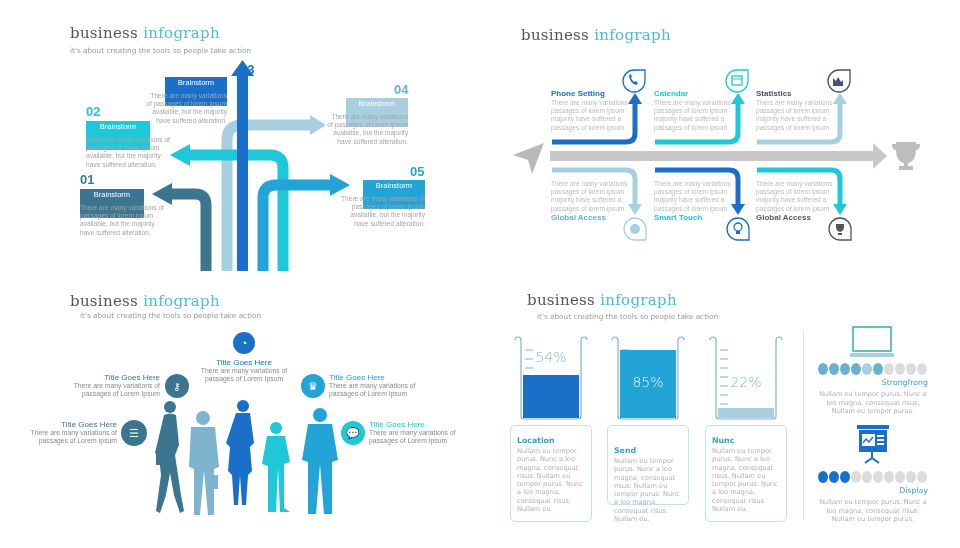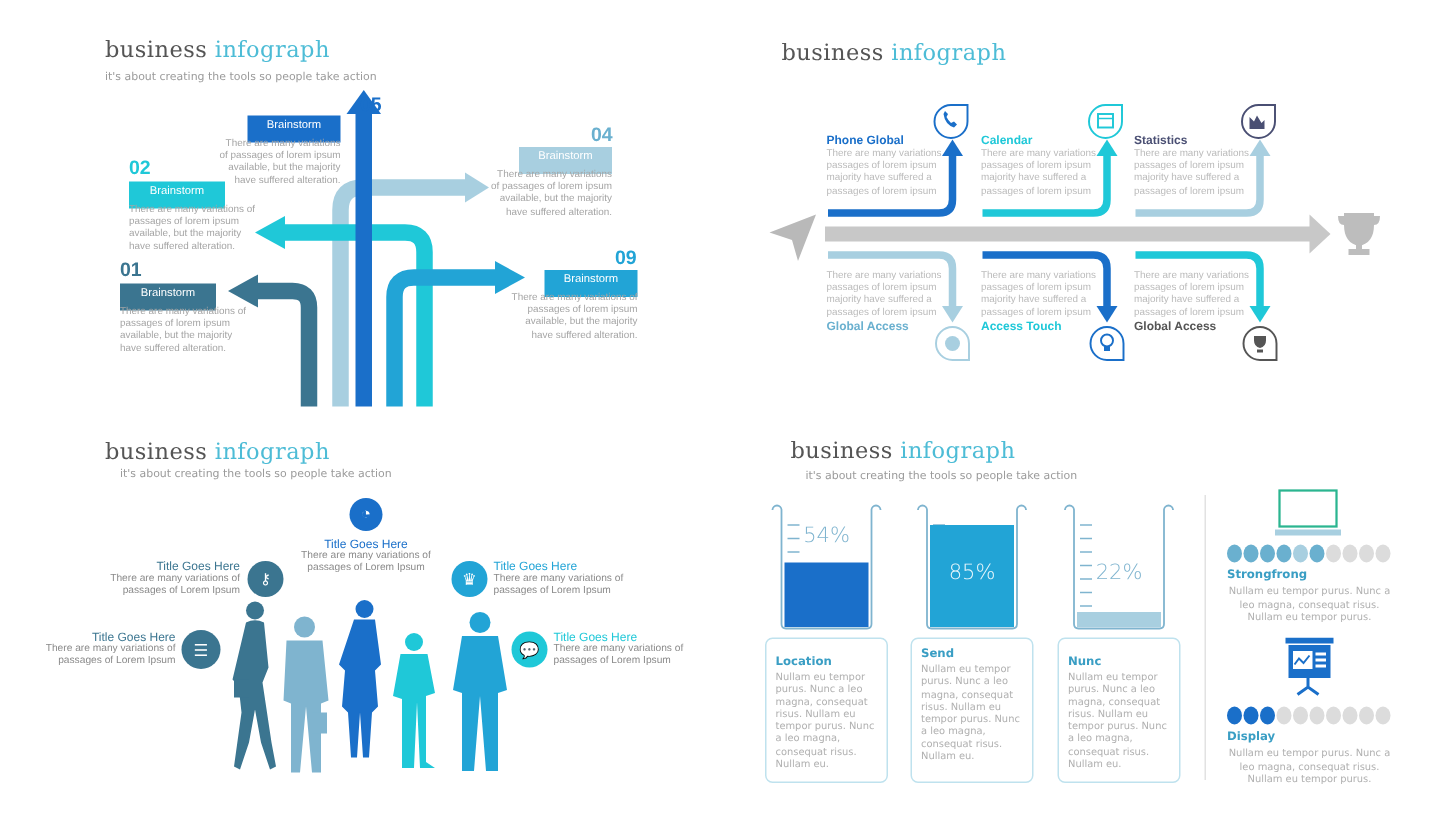--- a/index.html
+++ b/index.html
@@ -3,33 +3,33 @@
 <meta charset="utf-8">
 <style>
   html,body{margin:0;padding:0;background:#fff;}
   body{width:960px;height:548px;position:relative;overflow:hidden;font-family:"Liberation Sans",sans-serif;}
   .abs{position:absolute;}
   .title{font-family:"DejaVu Serif","Liberation Serif",serif;font-size:15px;color:#555;white-space:nowrap;letter-spacing:0.3px;}
   .title .accent{color:#4dbcd6;margin-top:24px;}
   .subtitle{font-family:"DejaVu Sans",sans-serif;font-size:7.3px;color:#9a9a9a;white-space:nowrap;}
   .desc{font-size:6.6px;color:#a5a5a5;line-height:8.2px;}
   .num{font-size:13px;font-weight:bold;}
-  .tag{font-size:7.5px;color:#fff;text-align:center;height:18px;line-height:11px;}
+  .tag{font-size:7.5px;color:#fff;text-align:center;height:29px;line-height:11px;}
   .q2-label{font-size:8px;font-weight:bold;}
   .q3-title{font-size:8px;font-weight:normal;}
   .q3-desc{font-size:6.8px;color:#8a8a8a;line-height:8.4px;}
   .circle{border-radius:50%;display:flex;align-items:center;justify-content:center;color:#fff;}
   .card{border:1.2px solid #bfe2ee;border-radius:5px;box-sizing:border-box;}
   .card-title{font-family:"DejaVu Sans",sans-serif;font-size:7.8px;font-weight:bold;color:#3a9ec4;}
   .card-body{font-family:"DejaVu Sans",sans-serif;font-size:6.6px;color:#b0b0b0;line-height:8.3px;}
   .pct{font-family:"DejaVu Sans",sans-serif;font-weight:200;font-size:14px;}
   .dots{display:flex;gap:1px;}
   .dot{width:10px;height:12px;border-radius:50%;}
   .q4-desc{font-family:"DejaVu Sans",sans-serif;font-size:6.6px;color:#b0b0b0;line-height:8.6px;text-align:center;}
-  .q4-label{font-family:"DejaVu Sans",sans-serif;font-size:7.8px;font-weight:bold;color:#3a9ec4;text-align:left;}
+  .q4-label{font-family:"DejaVu Sans",sans-serif;font-size:7.8px;font-weight:normal;color:#3a9ec4;text-align:right;}
 </style>
 </head>
 <body>
 
 <div class="abs title" style="left:70px;top:24px;"><span>business</span> <span class="accent">infograph</span></div>
 <div class="abs subtitle" style="left:70px;top:46px;">it's about creating the tools so people take action</div>
 
 <svg class="abs" style="left:0;top:0;" width="480" height="275">
 
   <path d="M227,271 V140 Q227,125 242,125 H312" fill="none" stroke="#a8cfe0" stroke-width="11"></path>
@@ -41,37 +41,37 @@
   <path d="M206,271 V205 Q206,194 195,194 H170" fill="none" stroke="#3b7590" stroke-width="11"></path>
   <polygon points="172,183 152,194 172,205" fill="#3b7590"></polygon>
 
   <path d="M263,271 V198 Q263,185 276,185 H332" fill="none" stroke="#22a4d6" stroke-width="11"></path>
   <polygon points="330,174 350,185 330,196" fill="#22a4d6"></polygon>
 
   <rect x="237" y="72" width="11" height="199" fill="#1a6fc9"></rect>
   <polygon points="231,76 242.5,60 254,76" fill="#1a6fc9"></polygon>
 </svg>
 
-<div class="abs num" style="left:240px;top:62px;width:14px;color:#1a6fc9;">05</div>
+<div class="abs num" style="left:240px;top:62px;width:14px;color:#1a6fc9;">03</div>
 <div class="abs tag" style="left:165px;top:77px;width:62px;background:#1a6fc9;">Brainstorm</div>
 <div class="abs desc" style="left:145px;top:92px;width:82px;text-align:right;">There are many variations of passages of lorem ipsum available, but the majority have suffered alteration.</div>
 
 <div class="abs num" style="left:86px;top:104px;color:#1fc8d8;">02</div>
 <div class="abs tag" style="left:86px;top:121px;width:64px;background:#1fc8d8;">Brainstorm</div>
 <div class="abs desc" style="left:86px;top:136px;width:88px;">There are many variations of passages of lorem ipsum available, but the majority have suffered alteration.</div>
 
 <div class="abs num" style="left:80px;top:172px;color:#3b7590;">01</div>
 <div class="abs tag" style="left:80px;top:189px;width:64px;background:#3b7590;">Brainstorm</div>
 <div class="abs desc" style="left:80px;top:204px;width:84px;">There are many variations of passages of lorem ipsum available, but the majority have suffered alteration.</div>
 
 <div class="abs num" style="left:394px;top:82px;color:#6ab0cf;">04</div>
 <div class="abs tag" style="left:346px;top:98px;width:62px;background:#a8cfe0;">Brainstorm</div>
 <div class="abs desc" style="left:325px;top:113px;width:83px;text-align:right;">There are many variations of passages of lorem ipsum available, but the majority have suffered alteration.</div>
 
-<div class="abs num" style="left:410px;top:164px;color:#22a4d6;">09</div>
+<div class="abs num" style="left:410px;top:164px;color:#22a4d6;">05</div>
 <div class="abs tag" style="left:363px;top:180px;width:62px;background:#22a4d6;">Brainstorm</div>
 <div class="abs desc" style="left:336px;top:195px;width:89px;text-align:right;">There are many variations of passages of lorem ipsum available, but the majority have suffered alteration.</div>
 
 <div class="abs title" style="left:521px;top:26px;"><span>business</span> <span class="accent">infograph</span></div>
 
 <svg class="abs" style="left:480px;top:60px;" width="480" height="190">
 
   <polygon points="33,95 64,83 52,114 48,100" fill="#b9b9b9"></polygon>
 
   <rect x="70" y="91" width="325" height="10" fill="#c8c8c8"></rect>
@@ -120,31 +120,31 @@
       <path d="M258,180 a11,11 0 1,1 11,-11 V180z" fill="#fff" stroke="#1a6fc9" stroke-width="1.3"></path>
       <circle cx="258" cy="167" r="4" fill="none" stroke="#1a6fc9" stroke-width="1.3"></circle>
       <rect x="256" y="171" width="4" height="3" fill="#1a6fc9"></rect>
     </g>
   <g>
       <path d="M360,180 a11,11 0 1,1 11,-11 V180z" fill="#fff" stroke="#555" stroke-width="1.3"></path>
       <path d="M356,164 h8 v3 q0,4 -4,5 q-4,-1 -4,-5z M358,173 h4 v2 h-4z" fill="#555"></path>
     </g>
 </svg>
 
-<div class="abs q2-label" style="left:551px;top:89px;color:#1a6fc9;">Phone Global</div>
+<div class="abs q2-label" style="left:551px;top:89px;color:#1a6fc9;">Phone Setting</div>
 <div class="abs desc" style="left:551px;top:99px;width:80px;color:#bbb;">There are many variations passages of lorem ipsum  majority have suffered  a passages of lorem ipsum</div>
 <div class="abs q2-label" style="left:654px;top:89px;color:#1fc8d8;">Calendar</div>
 <div class="abs desc" style="left:654px;top:99px;width:80px;color:#bbb;">There are many variations passages of lorem ipsum  majority have suffered  a passages of lorem ipsum</div>
 <div class="abs q2-label" style="left:756px;top:89px;color:#4a4f73;">Statistics</div>
 <div class="abs desc" style="left:756px;top:99px;width:80px;color:#bbb;">There are many variations passages of lorem ipsum  majority have suffered  a passages of lorem ipsum</div>
 
 <div class="abs desc" style="left:551px;top:180px;width:80px;color:#bbb;">There are many variations passages of lorem ipsum  majority have suffered  a passages of lorem ipsum</div>
 <div class="abs q2-label" style="left:551px;top:213px;color:#6ab0cf;">Global Access</div>
 <div class="abs desc" style="left:654px;top:180px;width:80px;color:#bbb;">There are many variations passages of lorem ipsum  majority have suffered  a passages of lorem ipsum</div>
-<div class="abs q2-label" style="left:654px;top:213px;color:#1fc8d8;">Access Touch</div>
+<div class="abs q2-label" style="left:654px;top:213px;color:#1fc8d8;">Smart Touch</div>
 <div class="abs desc" style="left:756px;top:180px;width:80px;color:#bbb;">There are many variations passages of lorem ipsum  majority have suffered  a passages of lorem ipsum</div>
 <div class="abs q2-label" style="left:756px;top:213px;color:#555;">Global Access</div>
 
 <div class="abs title" style="left:70px;top:292px;"><span>business</span> <span class="accent">infograph</span></div>
 <div class="abs subtitle" style="left:80px;top:311px;">it's about creating the tools so people take action</div>
 
 <div class="abs circle" style="left:233px;top:332px;width:22px;height:22px;background:#1a6fc9;font-size:11px;">◔</div>
 <div class="abs q3-title" style="left:200px;top:358px;width:88px;text-align:center;color:#1a6fc9;">Title Goes Here</div>
 <div class="abs q3-desc" style="left:197px;top:367px;width:94px;text-align:center;">There are many variations of passages of Lorem Ipsum</div>
 
@@ -216,21 +216,21 @@
         <line x1="14" x2="22" y1="25" y2="25" stroke="#7fb4cf" stroke-width="1"></line>
         <line x1="14" x2="22" y1="34" y2="34" stroke="#7fb4cf" stroke-width="1"></line>
         <line x1="14" x2="22" y1="43" y2="43" stroke="#7fb4cf" stroke-width="1"></line>
         <line x1="14" x2="22" y1="52" y2="52" stroke="#7fb4cf" stroke-width="1"></line>
         <line x1="14" x2="22" y1="61" y2="61" stroke="#7fb4cf" stroke-width="1"></line>
         <line x1="14" x2="22" y1="70" y2="70" stroke="#7fb4cf" stroke-width="1"></line>
         <line x1="14" x2="22" y1="79" y2="79" stroke="#7fb4cf" stroke-width="1"></line>
       <rect x="12" y="16" width="56" height="68" fill="#22a4d6"></rect>
     </svg></div>
     <div class="abs pct" style="left: 620px; top: 374px; width: 56px; text-align: center; color: rgb(232, 246, 251);">85%</div>
-    <div class="abs card" style="left: 607px; top: 425px; width: 82px; height: 97px; padding: 5px 6px;">
+    <div class="abs card" style="left: 607px; top: 425px; width: 82px; height: 80px; padding: 20px 6px;">
       <div class="card-title">Send</div>
       <div class="card-body" style="margin-top:2px">Nullam eu tempor purus. Nunc a leo magna, consequat risus. Nullam eu tempor purus. Nunc a leo magna, consequat risus. Nullam eu.</div>
     </div>
     <div class="abs" style="left: 706px; top: 334px; width: 80px; height: 90px;"><svg width="80" height="90">
       <path d="M4,6 a3,3 0 0,1 6,0 V82 q0,3 3,3 H67 q3,0 3,-3 V6 a3,3 0 0,1 6,0" fill="none" stroke="#7fb4cf" stroke-width="1.2"></path>
       <line x1="14" x2="22" y1="16" y2="16" stroke="#7fb4cf" stroke-width="1"></line>
         <line x1="14" x2="22" y1="25" y2="25" stroke="#7fb4cf" stroke-width="1"></line>
         <line x1="14" x2="22" y1="34" y2="34" stroke="#7fb4cf" stroke-width="1"></line>
         <line x1="14" x2="22" y1="43" y2="43" stroke="#7fb4cf" stroke-width="1"></line>
         <line x1="14" x2="22" y1="52" y2="52" stroke="#7fb4cf" stroke-width="1"></line>

